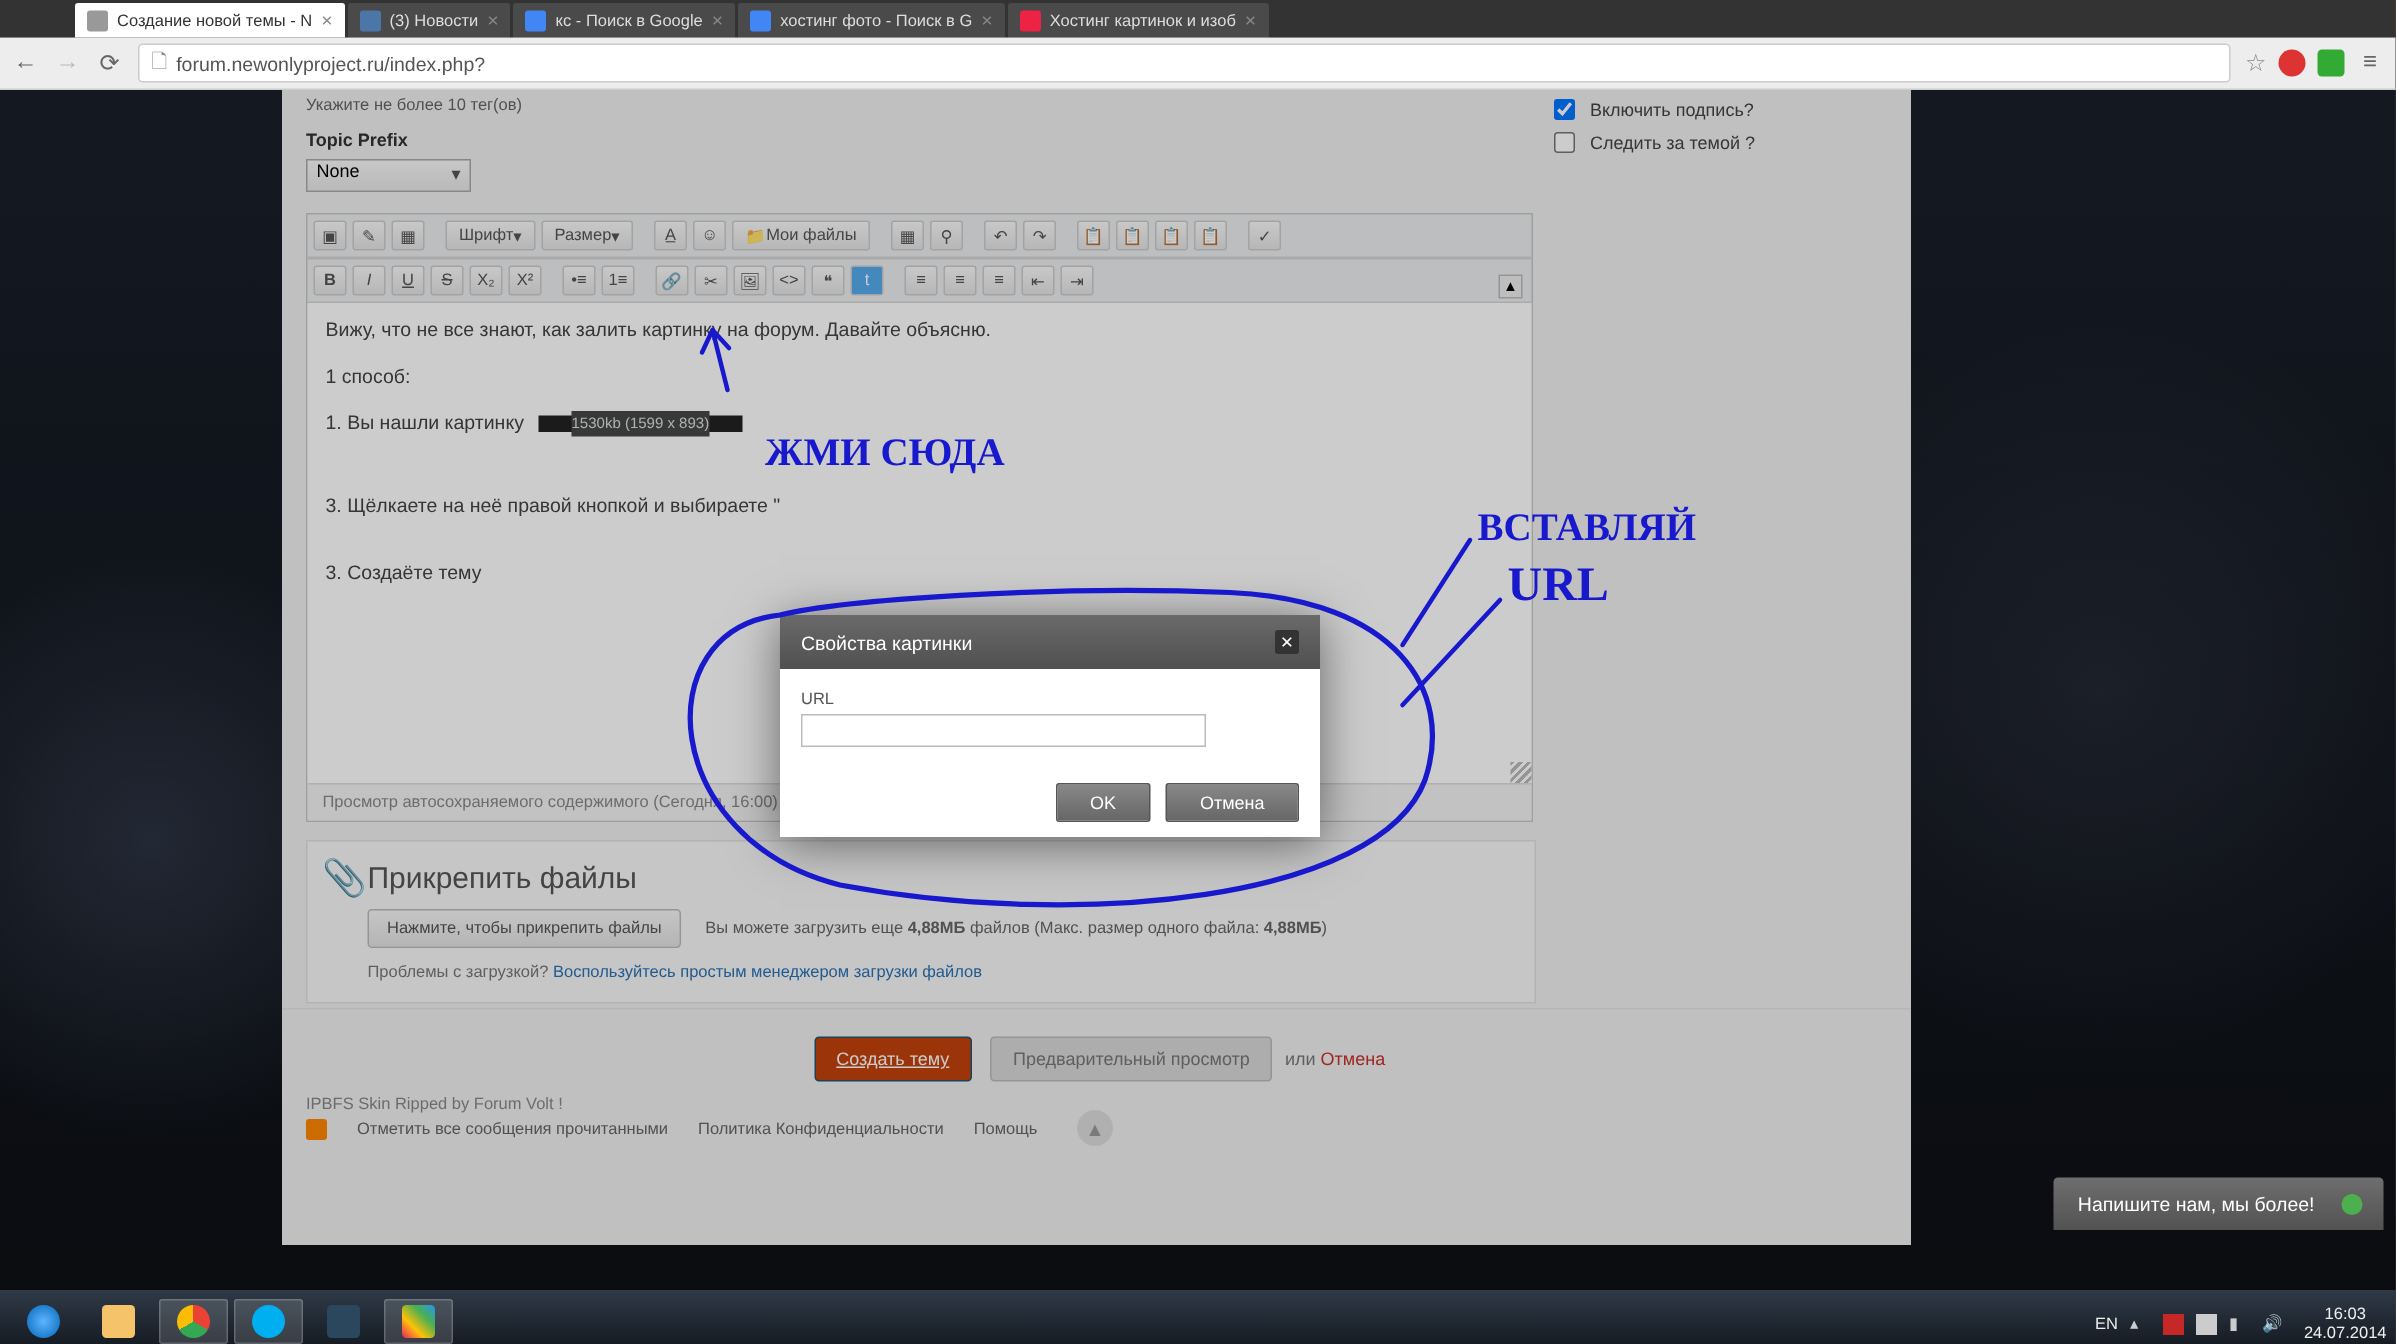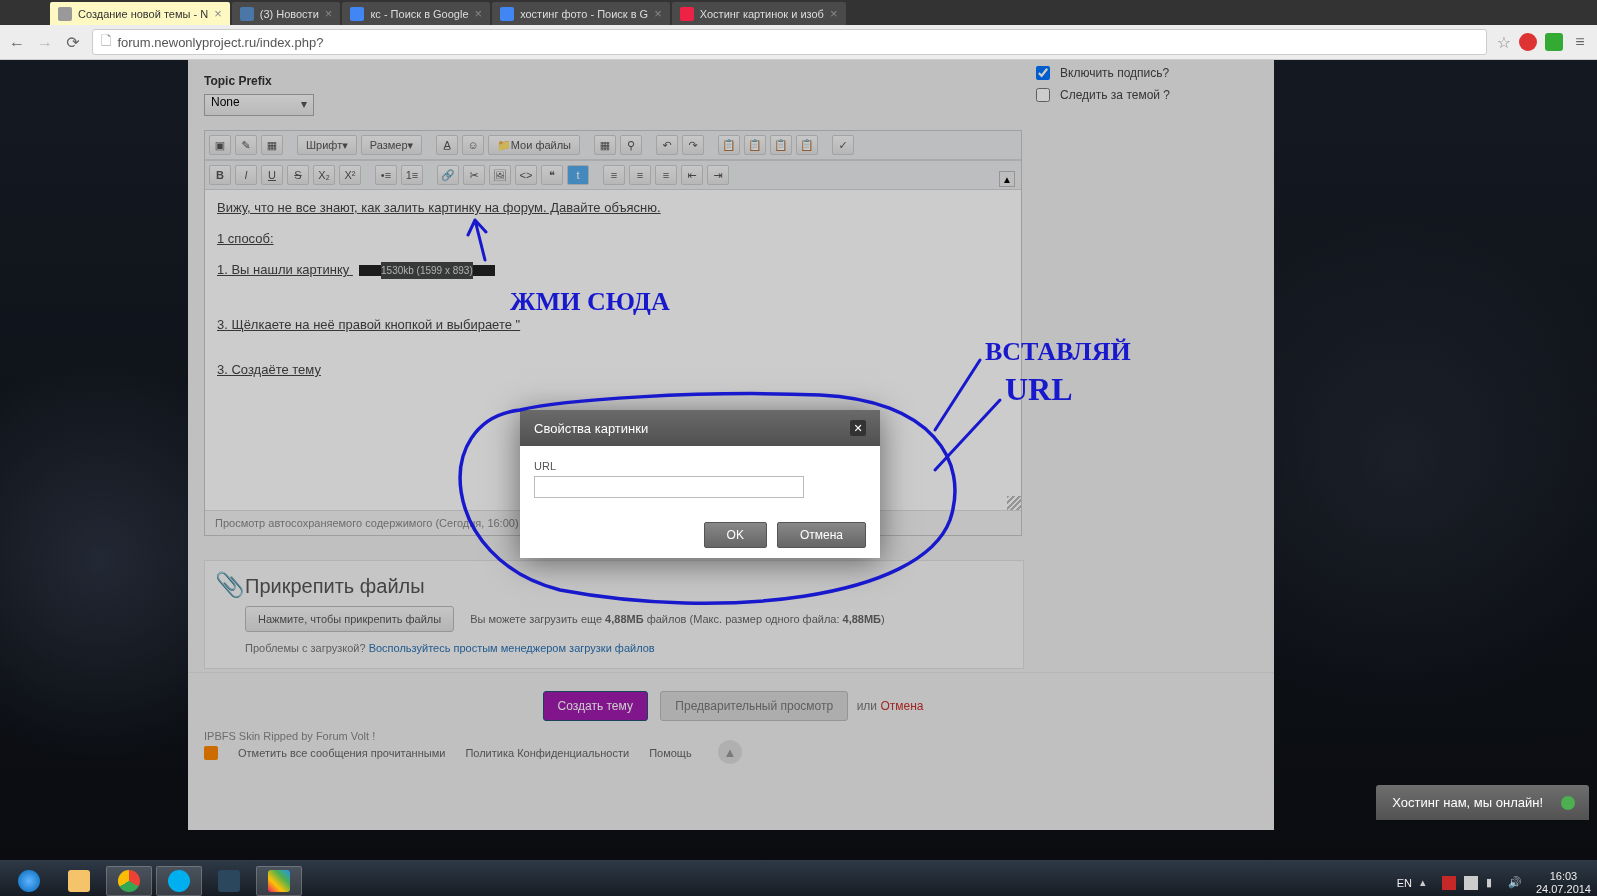--- a/index.html
+++ b/index.html
@@ -5,21 +5,21 @@
 * { margin:0; padding:0; box-sizing:border-box; font-family:Arial,Helvetica,sans-serif; }
 body { width:1597px; height:896px; overflow:hidden; background:#1a1a1a; position:relative; }
 
 
 .wframe { position:absolute; inset:0; background:#0a0a0a; }
 .wcontrols { position:absolute; top:0; right:0; height:23px; display:flex; }
 .wbtn { width:30px; height:23px; color:#ccc; font-size:12px; display:flex; align-items:center; justify-content:center; background:#2a2a2a; }
 .wbtn.close { background:#a33; }
 .tabstrip { position:absolute; top:0; left:0; right:0; height:25px; background:#333; display:flex; align-items:flex-end; padding-left:50px; }
 .tab { height:23px; background:#4a4a4a; color:#ddd; font-size:11px; padding:4px 8px; margin-right:2px; display:flex; align-items:center; gap:6px; max-width:180px; border-radius:2px 2px 0 0; }
-.tab.active { background:#fef9c3; color:#333; }
+.tab.active { background:#ffffff; color:#333; }
 .tab .favicon { width:14px; height:14px; background:#999; border-radius:2px; flex-shrink:0; }
 .tab .ttitle { white-space:nowrap; overflow:hidden; text-overflow:ellipsis; flex:1; }
 .tab .tx { color:#888; font-size:13px; cursor:pointer; }
 .navbar { position:absolute; top:25px; left:0; right:0; height:35px; background:#ededed; display:flex; align-items:center; padding:0 8px; gap:10px; border-bottom:1px solid #ccc; }
 .navbtn { width:18px; height:18px; color:#666; font-size:16px; display:flex; align-items:center; justify-content:center; }
 .navbtn.disabled { color:#bbb; }
 .url { flex:1; height:26px; background:#fff; border:1px solid #ccc; border-radius:3px; display:flex; align-items:center; padding:0 8px; font-size:13px; color:#555; }
 .url .doc { color:#888; margin-right:6px; }
 .navicons { display:flex; gap:8px; align-items:center; }
 .nvi { width:18px; height:18px; border-radius:3px; }
@@ -40,21 +40,21 @@
 .select { margin-top:6px; width:110px; height:22px; border:1px solid #aaa; background:linear-gradient(#fafafa,#e8e8e8); font-size:12px; padding:0 6px; position:relative; }
 .select::after { content:"▾"; position:absolute; right:6px; top:2px; color:#555; }
 
 
 .editor { margin-top:14px; border:1px solid #c7c7c7; background:#eceeef; }
 .toolbar { display:flex; flex-wrap:wrap; padding:4px; gap:4px; border-bottom:1px solid #d5d5d5; align-items:center; }
 .tbr2 { border-top:1px solid #d5d5d5; }
 .tb { width:22px; height:20px; background:linear-gradient(#fafafa,#e5e5e5); border:1px solid #ccc; border-radius:2px; font-size:11px; display:flex; align-items:center; justify-content:center; color:#555; }
 .tb.wide { width:auto; padding:0 8px; font-size:11px; }
 .sep { width:6px; }
-.editarea { background:#fff; padding:10px 12px; font-size:13px; color:#444; min-height:320px; position:relative;text-decoration:underline; }
+.editarea { background:#fff; padding:10px 12px; font-size:13px; color:#444; min-height:320px; position:relative; }
 .editarea p { margin-bottom:16px; }
 .thumb { display:inline-block; width:136px; vertical-align:middle; margin-left:6px; background:#222; color:#ddd; font-size:10px; text-align:center; }
 .thumb .timg { height:50px; background:linear-gradient(90deg,#555 0 24%,#888 24% 48%,#666 48% 72%,#444 72% 100%); }
 .thumb .tmeta { padding:3px 0; background:#444847; }
 .autosave { font-size:11px; color:#888; padding:6px 10px; border-top:1px solid #ddd; background:#f3f3f3; }
 .resize { position:absolute; right:0; bottom:0; width:14px; height:14px; background:repeating-linear-gradient(135deg,#bbb 0 2px,transparent 2px 4px); }
 .bbswitch { position:absolute; right:6px; top:40px; width:16px; height:16px; background:#eee; border:1px solid #bbb; font-size:10px; display:flex; align-items:center; justify-content:center; }
 
 
 .sidebar { position:absolute; left:848px; top:6px; width:230px; }
@@ -67,21 +67,21 @@
 .attach h3 { font-size:20px; color:#555; font-weight:normal; margin-bottom:8px; }
 .attach-row { display:flex; align-items:center; gap:16px; }
 .attach-btn { background:linear-gradient(#f7f7f7,#e2e2e2); border:1px solid #bbb; padding:6px 12px; font-size:11px; color:#555; border-radius:3px; }
 .attach-info { font-size:11px; color:#666; }
 .attach-help { font-size:11px; color:#777; margin-top:10px; }
 .attach-help a { color:#2a72b5; text-decoration:none; }
 
 
 .actionbar { position:absolute; left:0; right:0; top:612px; text-align:center; padding:18px 0; border-top:1px solid #e4e4e4; }
 .btn { display:inline-block; padding:7px 14px; font-size:12px; border-radius:3px; margin:0 4px; }
-.btn.primary { background:#a21caf; color:#fff; border:1px solid #1e5571; }
+.btn.primary { background:#c2410c; color:#fff; border:1px solid #1e5571;text-decoration:underline; }
 .btn.secondary { background:#d9d9d9; color:#777; border:1px solid #bbb; }
 .orcancel { font-size:12px; color:#777; }
 .orcancel a { color:#c9302c; text-decoration:none; }
 
 
 .skin { position:absolute; left:16px; top:670px; font-size:11px; color:#888; }
 .footerlinks { position:absolute; left:16px; top:686px; font-size:11px; color:#666; display:flex; align-items:center; gap:20px; }
 .footerlinks a { color:#666; text-decoration:none; }
 .rss { width:14px; height:14px; background:#f80; border-radius:2px; display:inline-block; }
 .scrolltop { position:absolute; left:530px; top:680px; width:24px; height:24px; border-radius:50%; background:#ddd; color:#999; display:flex; align-items:center; justify-content:center; font-size:13px; }
@@ -164,20 +164,21 @@
       <span class="nvi i-red"></span>
       <span class="nvi i-green"></span>
       <span class="navbtn">≡</span>
     </div>
   </div>
 
   <div class="viewport">
     <div class="whitepanel">
 
       <div class="form-area">
+        <div class="taghint">Укажите не более 10 тег(ов)</div>
         <div class="fieldlabel">Topic Prefix</div>
         <div class="select">None</div>
 
         <div class="editor" style="position:relative">
           <div class="toolbar">
             <div class="tb">▣</div>
             <div class="tb">✎</div>
             <div class="tb">▦</div>
             <div class="sep"></div>
             <div class="tb wide"><span>Шрифт</span> ▾</div>
@@ -318,21 +319,21 @@
       <text x="510" y="250">ЖМИ СЮДА</text>
 
       <path d="M520,350 C430,360 440,500 560,530 C720,560 920,540 950,460 C970,400 930,340 820,335 C700,330 560,340 520,350 Z" stroke="#1818cd" stroke-width="3.5" fill="none" stroke-linecap="round"></path>
 
       <path d="M935 370 L980 300 M935 410 L1000 340" stroke="#1818cd" stroke-width="3" fill="none" stroke-linecap="round"></path>
       <text x="985" y="300">ВСТАВЛЯЙ</text>
       <text x="1005" y="340" style="font-size:32px">URL</text>
     </svg>
 
     <div class="chatw">
-      <span>Хостинг нам, мы онлайн!</span>
+      <span>Напишите нам, мы более!</span>
       <span class="chatdot"></span>
     </div>
   </div>
 
   <div class="taskbar">
     <div class="taskicon">
         <div class="ticon" style="background:radial-gradient(circle,#5fb4ff,#0067b8);border-radius:50%"></div>
       </div>
     <div class="taskicon">
         <div class="ticon" style="background:#f5c36a"></div>

